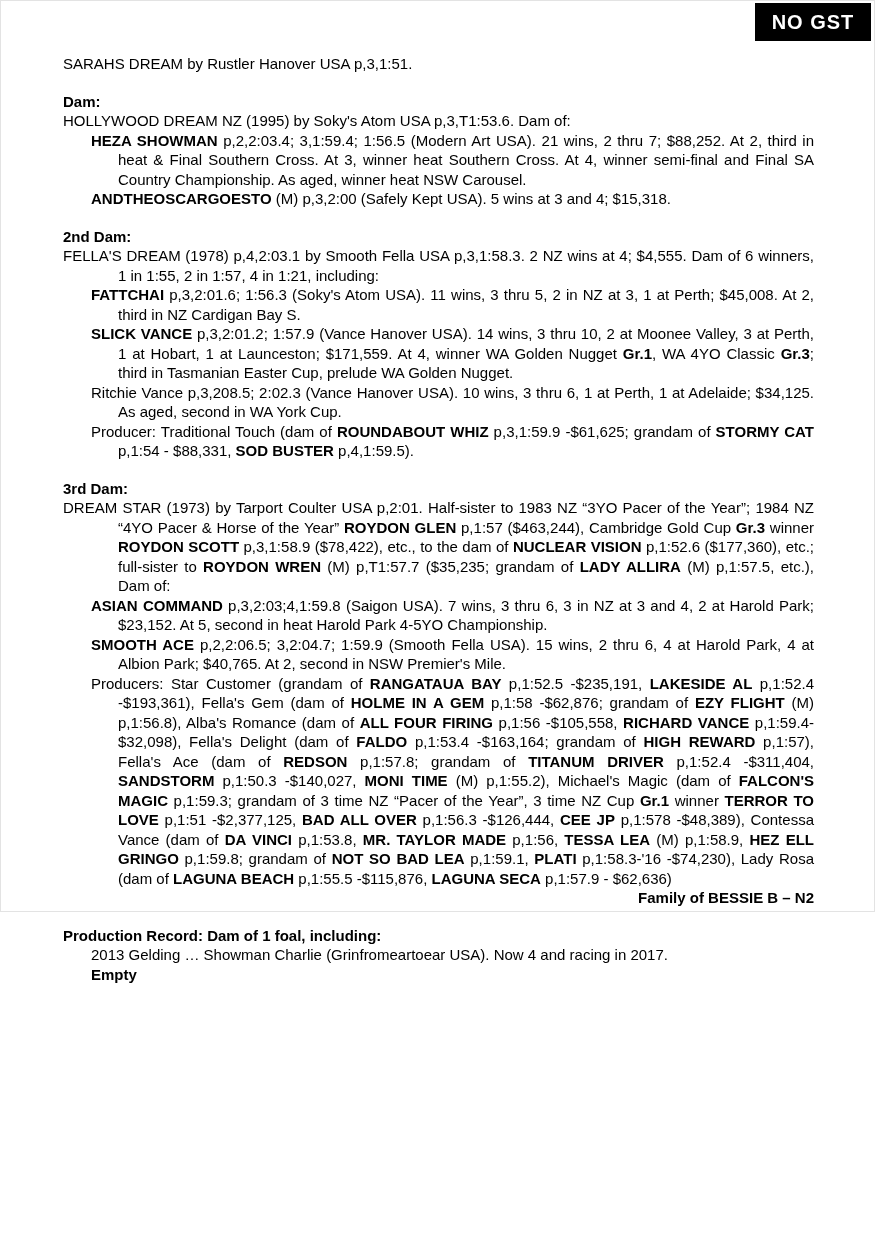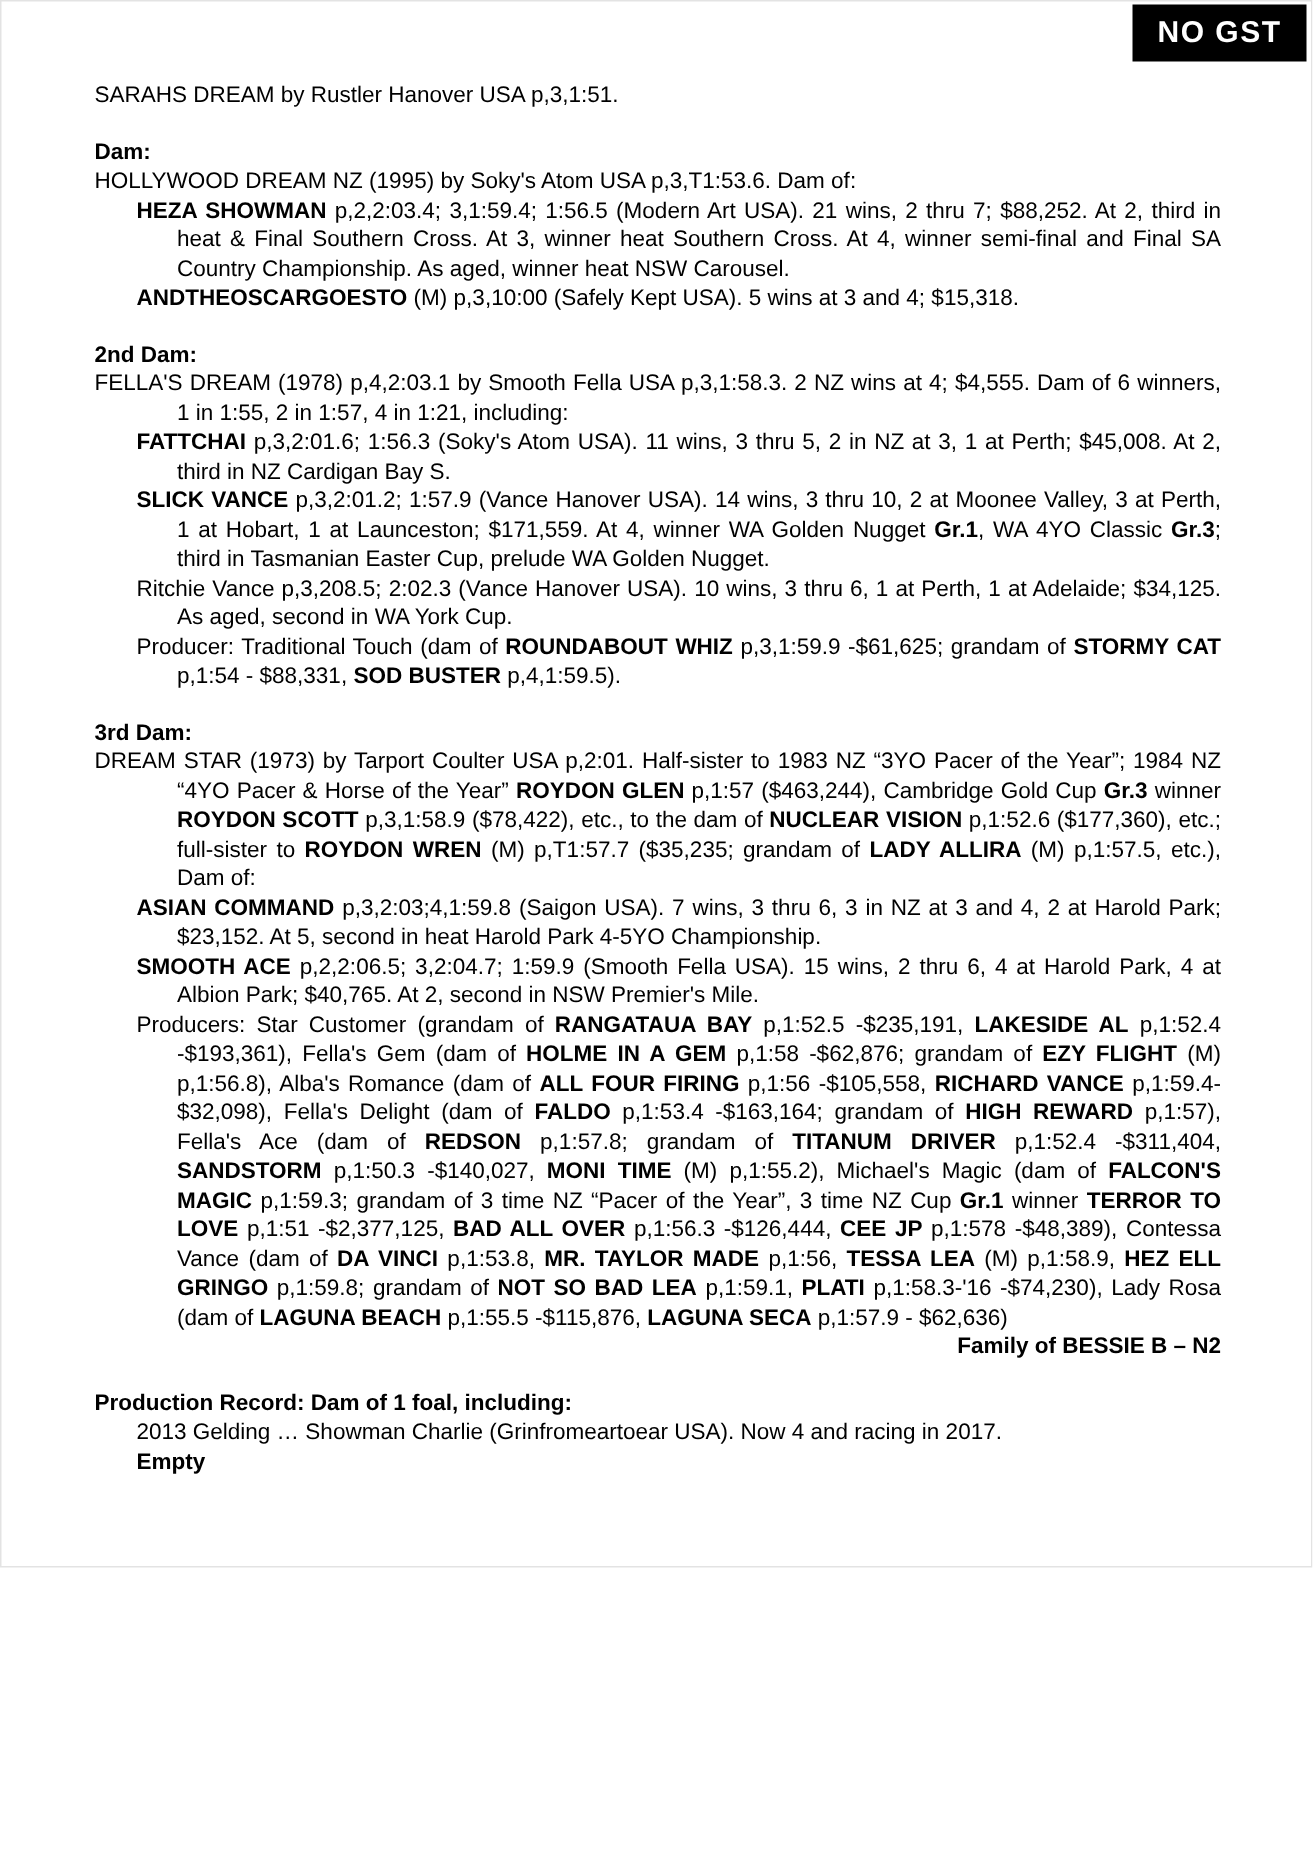--- a/index.html
+++ b/index.html
@@ -3,21 +3,21 @@
 <meta charset="utf-8">
 <style>
   * { margin:0; padding:0; box-sizing:border-box; }
   html,body { background:#ffffff; }
   body {
     width:875px; height:1239px; position:relative;
     font-family:"Liberation Sans", sans-serif;
     color:#000000;
   }
   .page {
-    position:absolute; left:0; top:0; width:875px; height:1045px;
+    position:absolute; left:0; top:0; width:875px; height:912px;
     background:#ffffff; border:1px solid #e3e3e3;
   }
   .badge {
     position:absolute; top:2px; right:3px;
     width:116px; height:38px;
     background:#000000; color:#ffffff;
     font-weight:bold; font-size:20px; letter-spacing:1px;
     display:flex; align-items:center; justify-content:center;
   }
   .content {
@@ -38,21 +38,21 @@
 
 <div class="page">
   <div class="badge">NO GST</div>
   <div class="content">
     <div class="title">SARAHS DREAM by Rustler Hanover USA p,3,1:51.</div>
     <div id="doc-body">
         <div class="section">
           <div class="heading">Dam:</div>
           <p class="para main"><span>HOLLYWOOD DREAM NZ (1995) by Soky's Atom USA p,3,T1:53.6. Dam of:</span></p>
           <p class="para entry"><span class="b">HEZA SHOWMAN</span><span> p,2,2:03.4; 3,1:59.4; 1:56.5 (Modern Art USA). 21 wins, 2 thru 7; $88,252. At 2, third in heat &amp; Final Southern Cross. At 3, winner heat Southern Cross. At 4, winner semi-final and Final SA Country Championship. As aged, winner heat NSW Carousel.</span></p>
-          <p class="para entry"><span class="b">ANDTHEOSCARGOESTO</span><span> (M) p,3,10:00 (Safely Kept USA). 5 wins at 3 and 4; $15,318.</span></p>
+          <p class="para entry"><span class="b">ANDTHEOSCARGOESTO</span><span> (M) p,3,2:00 (Safely Kept USA). 5 wins at 3 and 4; $15,318.</span></p>
         </div>
         <div class="section">
           <div class="heading">2nd Dam:</div>
           <p class="para main"><span>FELLA'S DREAM (1978) p,4,2:03.1 by Smooth Fella USA p,3,1:58.3. 2 NZ wins at 4; $4,555. Dam of 6 winners, 1 in 1:55, 2 in 1:57, 4 in 1:21, including:</span></p>
           <p class="para entry"><span class="b">FATTCHAI</span><span> p,3,2:01.6; 1:56.3 (Soky's Atom USA). 11 wins, 3 thru 5, 2 in NZ at 3, 1 at Perth; $45,008. At 2, third in NZ Cardigan Bay S.</span></p>
           <p class="para entry"><span class="b">SLICK VANCE</span><span> p,3,2:01.2; 1:57.9 (Vance Hanover USA). 14 wins, 3 thru 10, 2 at Moonee Valley, 3 at Perth, 1 at Hobart, 1 at Launceston; $171,559. At 4, winner WA Golden Nugget </span><span class="b">Gr.1</span><span>, WA 4YO Classic </span><span class="b">Gr.3</span><span>; third in Tasmanian Easter Cup, prelude WA Golden Nugget.</span></p>
           <p class="para entry"><span>Ritchie Vance p,3,208.5; 2:02.3 (Vance Hanover USA). 10 wins, 3 thru 6, 1 at Perth, 1 at Adelaide; $34,125. As aged, second in WA York Cup.</span></p>
           <p class="para entry"><span>Producer: Traditional Touch (dam of </span><span class="b">ROUNDABOUT WHIZ</span><span> p,3,1:59.9 -$61,625; grandam of </span><span class="b">STORMY CAT</span><span> p,1:54 - $88,331, </span><span class="b">SOD BUSTER</span><span> p,4,1:59.5).</span></p>
         </div>
         <div class="section">

